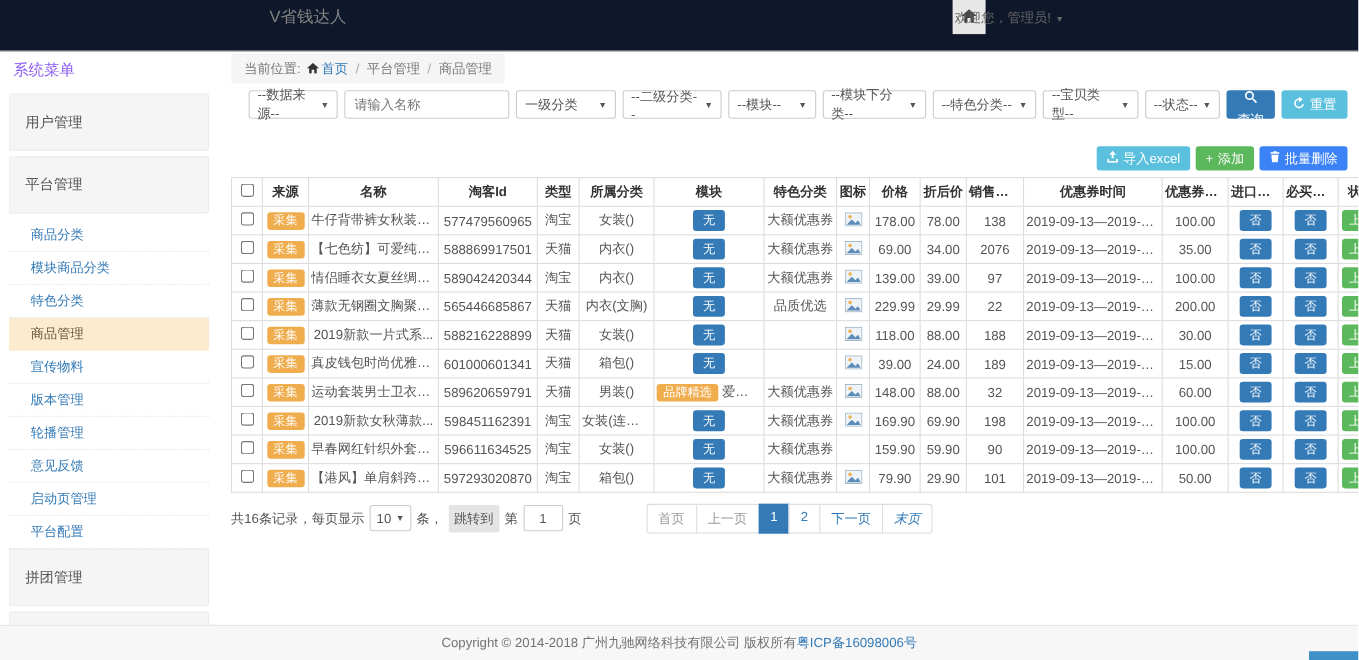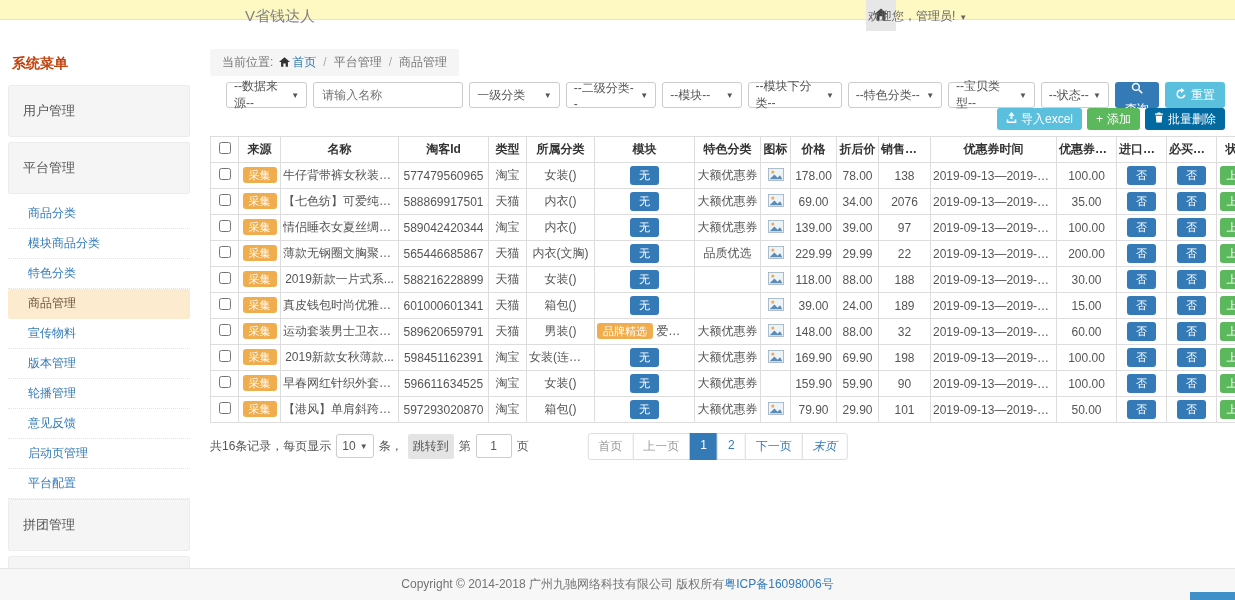--- a/index.html
+++ b/index.html
@@ -3,57 +3,57 @@
 <meta charset="utf-8">
 <style>
   * { margin:0; padding:0; box-sizing:border-box; }
   html,body { width:1235px; height:600px; }
   body {
     position:relative; overflow:hidden; background:#fff;
     font-family:"Liberation Sans","DejaVu Sans",sans-serif;
     font-size:12px; color:#555;
   }
   
-  .topbar { position:absolute; top:0; left:0; right:0; height:20px;
-    background:#fef9c3; border-bottom:1px solid #e2e2e2; }
+  .topbar { position:absolute; top:0; left:0; right:0; height:47px;
+    background:#0f172a; border-bottom:1px solid #e2e2e2; }
   .app-title { position:absolute; left:245px; top:0; line-height:32px;
     font-size:15px; color:#828282; }
   .home-btn { position:absolute; left:866px; top:0; width:30px; height:31px;
     background:#e7e7e7; display:flex; align-items:center; justify-content:center; cursor:pointer; }
   .welcome { position:absolute; left:868px; top:0; line-height:32px; color:#666; cursor:pointer; }
   .welcome .caret { font-size:8px; color:#666; margin-left:4px; }
   
   .page { position:absolute; top:33px; left:0; right:0; bottom:32px; overflow:hidden; }
   
   .sidebar { position:absolute; left:8px; top:18px; width:182px; bottom:0; overflow:hidden; }
-  .sidebar-title { color:#c2410c; font-weight:bold; font-size:14px; padding:4px 4px 12px 4px; }
+  .sidebar-title { color:#8b5cf6; font-weight:normal; font-size:14px; padding:4px 4px 12px 4px; }
   .side-section { background:#f5f5f5; border:1px solid #ececec; border-radius:2px;
     padding:16px 14px; margin-bottom:5px; color:#555; font-size:13px; cursor:pointer; }
   .side-sub { padding:6px 20px; color:#337ab7; border-bottom:1px dotted #e3e3e3;
     font-size:12px; cursor:pointer; background:#fff; }
   .side-sub.active { background:#fdebd0; color:#6a5436; border-radius:2px; border-bottom-color:transparent; }
   
   .main { position:absolute; left:210px; top:16px; right:10px; bottom:0; }
   .breadcrumb { display:inline-block; background:#f5f5f5; border-radius:3px;
     padding:5px 12px; margin-bottom:6px; color:#777; }
   .breadcrumb .bc-link { color:#337ab7; text-decoration:none; cursor:pointer; }
   .breadcrumb .sep { margin:0 7px; color:#aaa; }
   .breadcrumb svg { vertical-align:-1px; margin:0 2px 0 6px; }
-  .filters { display:flex; gap:6px; align-items:center; flex-wrap:nowrap;padding-left:16px; }
+  .filters { display:flex; gap:6px; margin-bottom:25px; align-items:center; flex-wrap:nowrap;padding-left:16px; }
   .fake-select { height:26px; border:1px solid #ccc; border-radius:3px; background:#fff;
     display:flex; align-items:center; justify-content:space-between; padding:0 7px; cursor:pointer; color:#555; }
   .fake-select .caret { font-size:8px; color:#555; margin-left:4px; }
   .filters input[type=text] { height:26px; border:1px solid #ccc; border-radius:3px;
     padding:0 8px; font-family:inherit; font-size:12px; color:#3b82f6; }
   .btn { display:inline-flex; align-items:center; gap:4px; border:none; border-radius:3px;
     color:#fff; font-size:12px; padding:0 10px; height:26px; cursor:pointer; font-family:inherit; white-space:nowrap; }
   .btn-primary { background:#337ab7;flex-direction:column; }
   .btn-info    { background:#5bc0de; }
   .btn-success { background:#5cb85c; }
-  .btn-danger-soft { background:#0369a1; }
+  .btn-danger-soft { background:#3b82f6; }
   .actions { display:flex; justify-content:flex-end; gap:5px; margin-bottom:6px; }
   .actions .btn { height:22px; padding:0 9px; }
   
   table { width:100%; border-collapse:collapse; table-layout:fixed; }
   th,td { border:1px solid #ddd; text-align:center; padding:3px 2px; height:26px;
     overflow:hidden; white-space:nowrap; text-overflow:ellipsis; }
   th { font-weight:bold; color:#333; background:#fff; }
   td { color:#555; }
   .badge-orange { background:#f0ad4e; color:#fff; border-radius:3px; padding:2px 6px; font-size:11px; }
   .pill-blue { background:#337ab7; color:#fff; border-radius:3px; padding:2px 9px;

